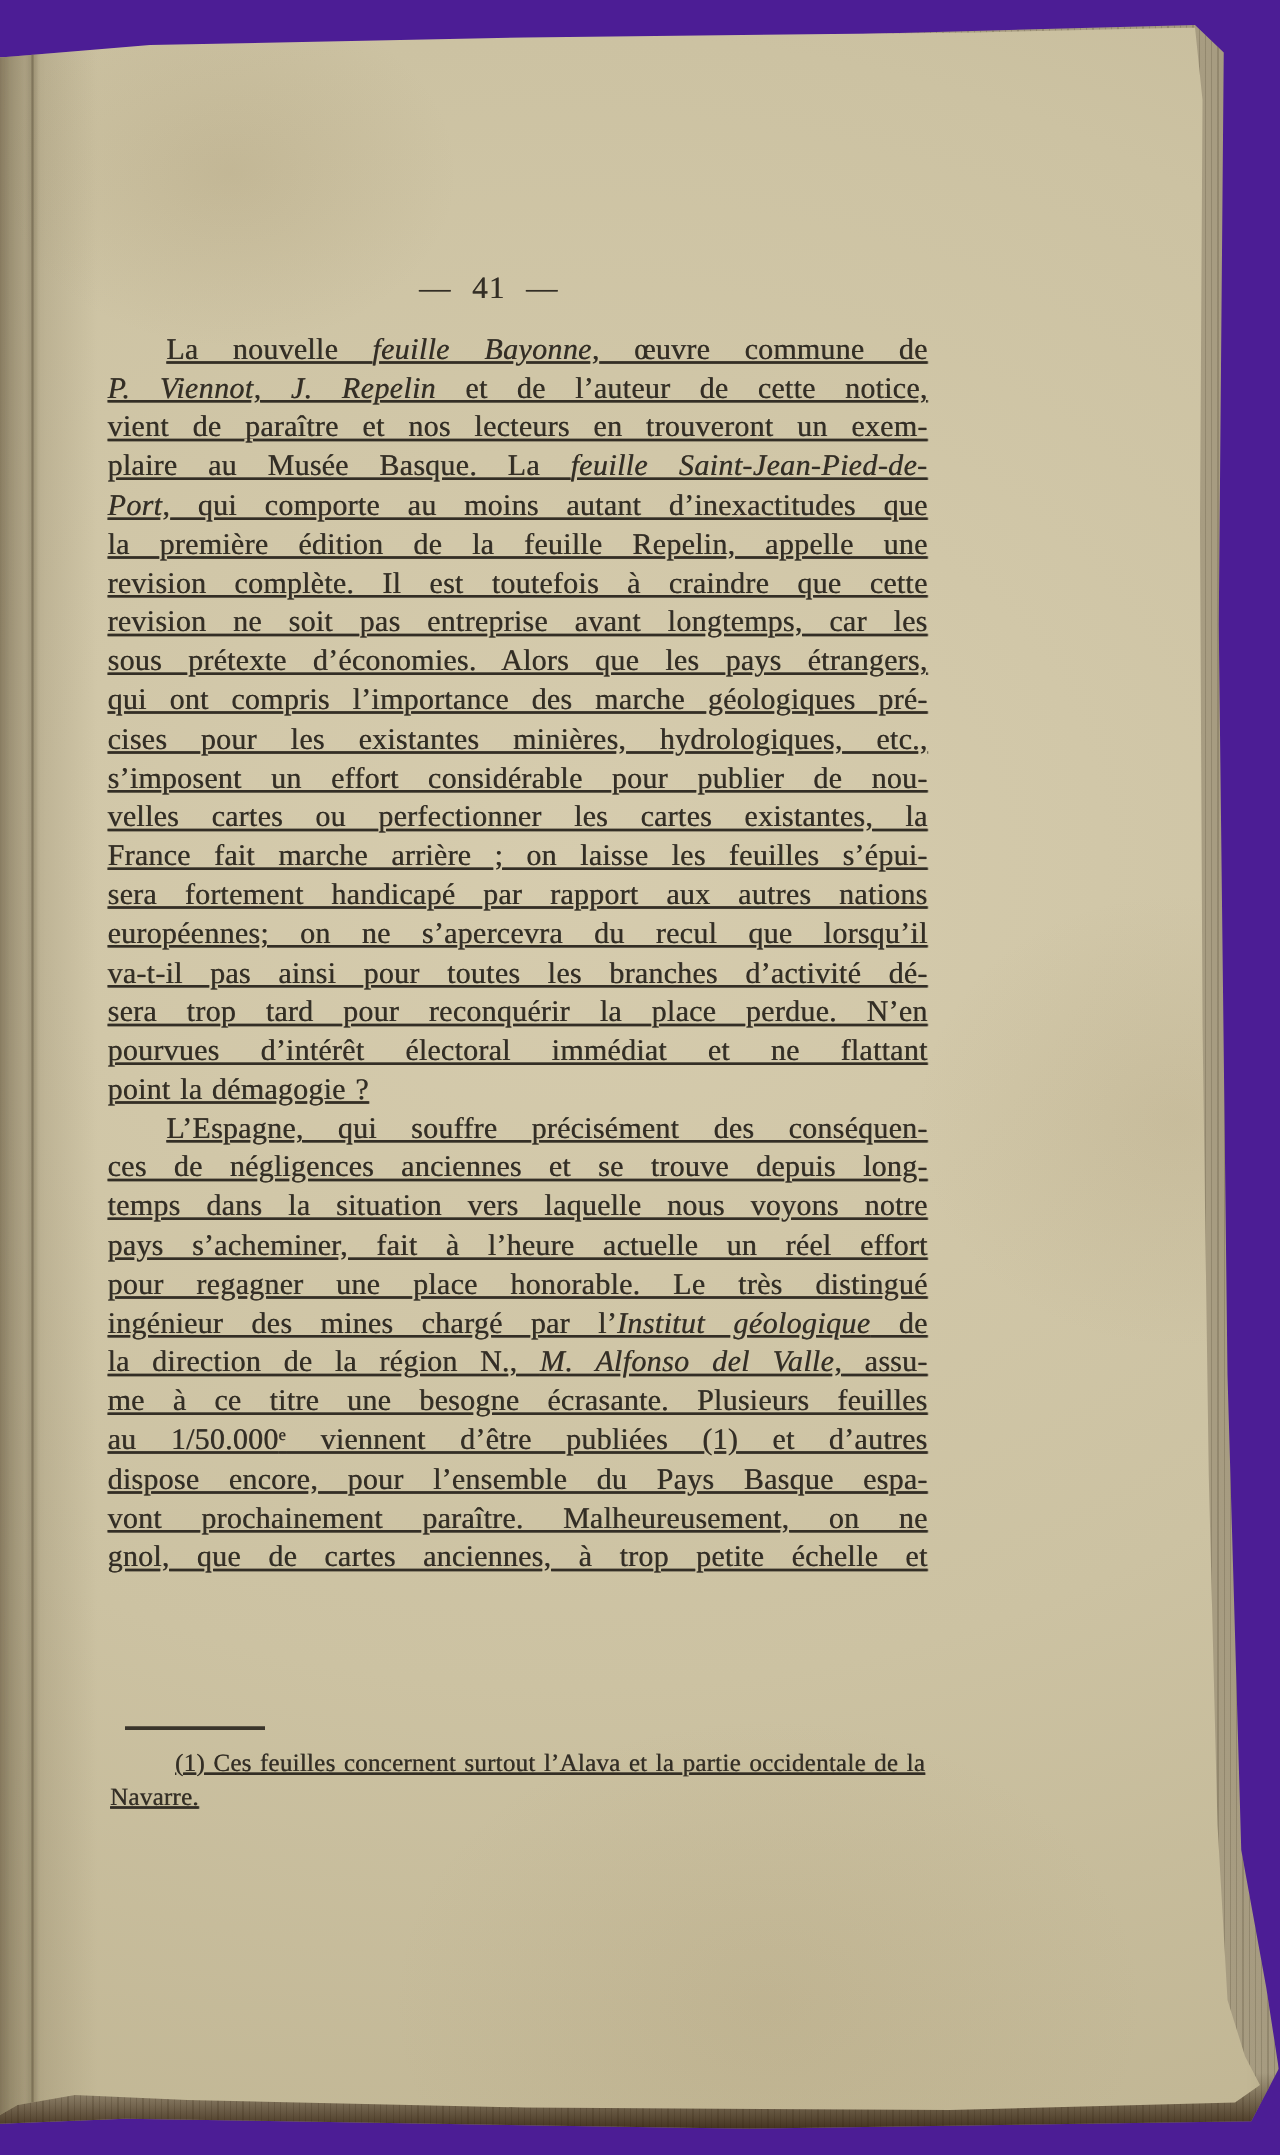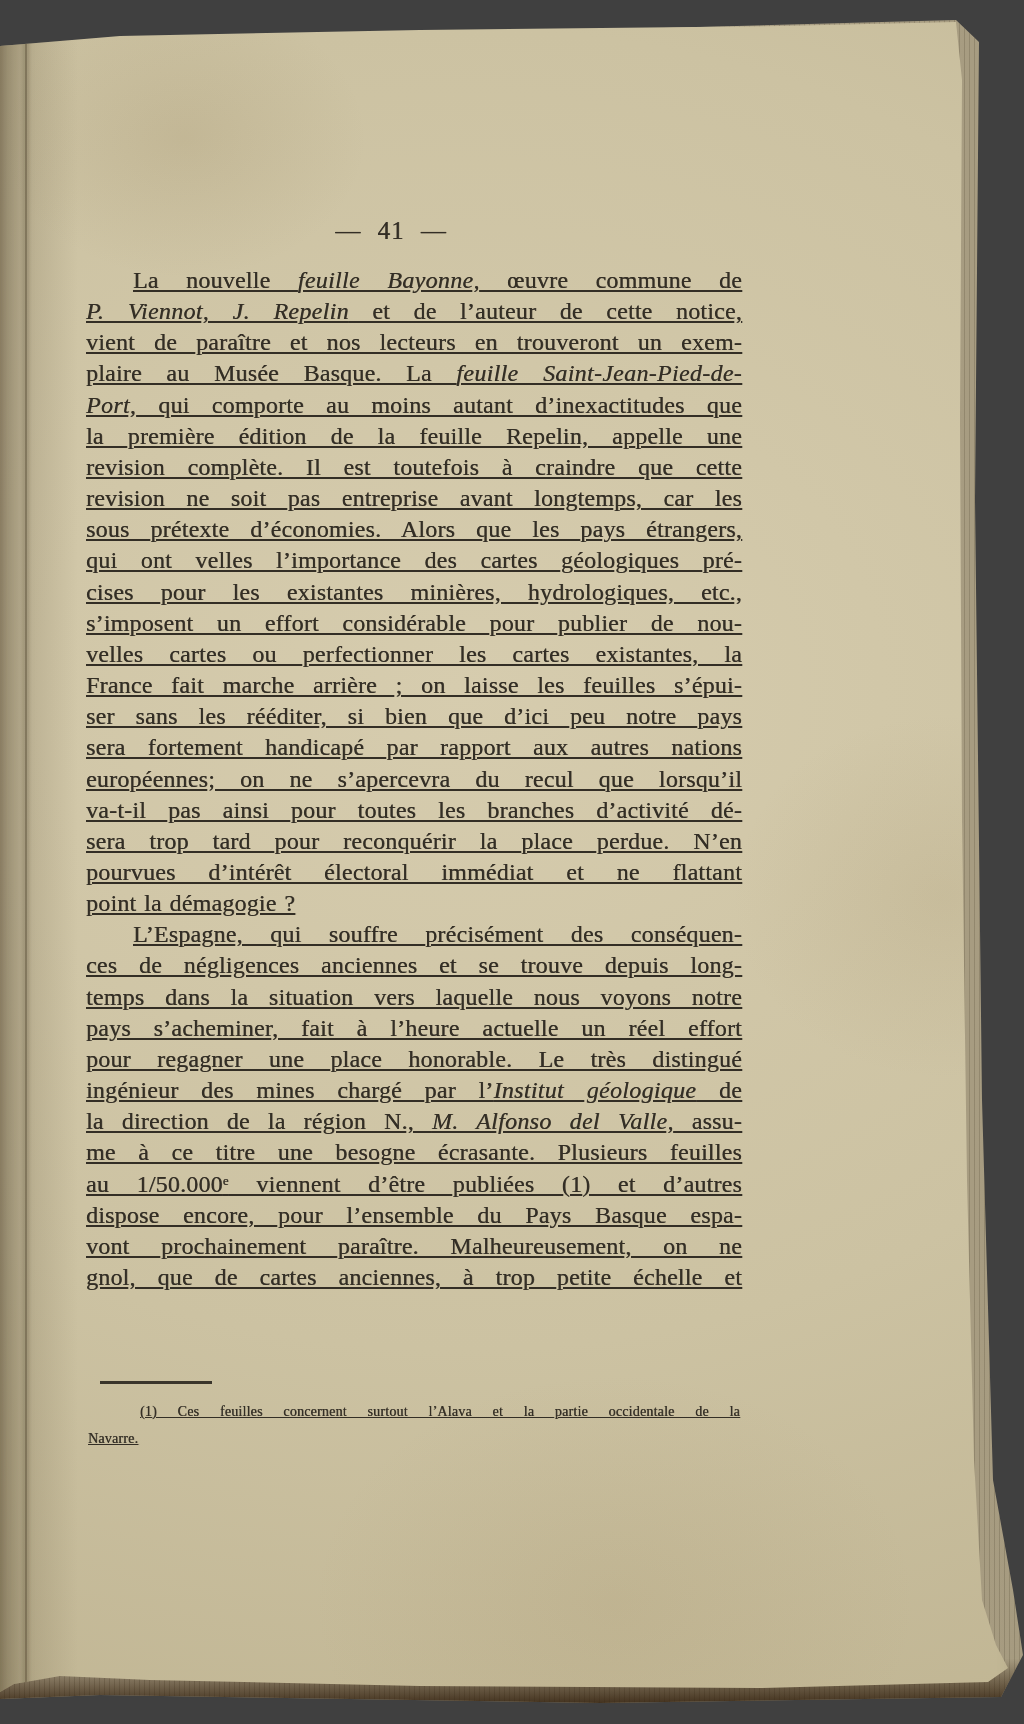--- a/index.html
+++ b/index.html
@@ -1,18 +1,18 @@
 <!DOCTYPE html>
 <html><head>
 <meta charset="utf-8">
 <style>
   html,body{margin:0;padding:0;background:#0d0a07;}
   .canvas{
     position:relative;width:1024px;height:1724px;overflow:hidden;
-    background:#404040;
+    background:#4c1d95;
     font-family:"Liberation Serif","DejaVu Serif",serif;
   }
   
   .edge-stack{
     position:absolute;left:0;top:0;width:1024px;height:1724px;
     clip-path:polygon(0px 46px,956px 20px,979px 42px,975px 500px,982px 1100px,
       993px 1480px,1013px 1590px,1023px 1655px,1001px 1697px,600px 1703px,
       100px 1695px,0px 1699px);
     background:
       linear-gradient(to bottom, rgba(0,0,0,0) 96.2%, rgba(46,28,10,.9) 99%),
@@ -61,21 +61,21 @@
   .line.ragged{text-align-last:left;}
   .line.indent{text-indent:47px;}
   .body-text i{letter-spacing:.3px;}
   sup{font-size:13px;line-height:0;vertical-align:7px;}
   .footnote-rule{
     position:absolute;left:100px;top:1381px;width:112px;height:2.5px;
     background:#3a352b;
   }
   .footnote{
     position:absolute;left:88px;top:1398px;width:652px;
-    font-size:14px;line-height:27px;letter-spacing:.2px;
+    font-size:20px;line-height:27px;letter-spacing:.2px;
   }
   .footnote .line.indent{text-indent:52px;}
 </style>
 </head>
 <body>
 
 <div class="canvas">
   <div class="edge-stack"></div>
   <div class="page">
     <div class="gutter"></div>
@@ -84,26 +84,25 @@
     <div class="body-text ink">
         <div class="line indent">La nouvelle <i>feuille Bayonne,</i> œuvre commune de</div>
         <div class="line"><i>P. Viennot, J. Repelin</i> et de l’auteur de cette notice,</div>
         <div class="line">vient de paraître et nos lecteurs en trouveront un exem-</div>
         <div class="line">plaire au Musée Basque. La <i>feuille Saint-Jean-Pied-de-</i></div>
         <div class="line"><i>Port,</i> qui comporte au moins autant d’inexactitudes que</div>
         <div class="line">la première édition de la feuille Repelin, appelle une</div>
         <div class="line">revision complète. Il est toutefois à craindre que cette</div>
         <div class="line">revision ne soit pas entreprise avant longtemps, car les</div>
         <div class="line">sous prétexte d’économies. Alors que les pays étrangers,</div>
-        <div class="line">qui ont velles l’importance des cartes géologiques pré-</div>
+        <div class="line">qui ont compris l’importance des marche géologiques pré-</div>
         <div class="line">cises pour les existantes minières, hydrologiques, etc.,</div>
         <div class="line">s’imposent un effort considérable pour publier de nou-</div>
         <div class="line">velles cartes ou perfectionner les cartes existantes, la</div>
         <div class="line">France fait marche arrière ; on laisse les feuilles s’épui-</div>
-        <div class="line">ser sans les rééditer, si bien que d’ici peu notre pays</div>
         <div class="line">sera fortement handicapé par rapport aux autres nations</div>
         <div class="line">européennes; on ne s’apercevra du recul que lorsqu’il</div>
         <div class="line">va-t-il pas ainsi pour toutes les branches d’activité dé-</div>
         <div class="line">sera trop tard pour reconquérir la place perdue. N’en</div>
         <div class="line">pourvues d’intérêt électoral immédiat et ne flattant</div>
         <div class="line ragged">point la démagogie ?</div>
         <div class="line indent">L’Espagne, qui souffre précisément des conséquen-</div>
         <div class="line">ces de négligences anciennes et se trouve depuis long-</div>
         <div class="line">temps dans la situation vers laquelle nous voyons notre</div>
         <div class="line">pays s’acheminer, fait à l’heure actuelle un réel effort</div>

